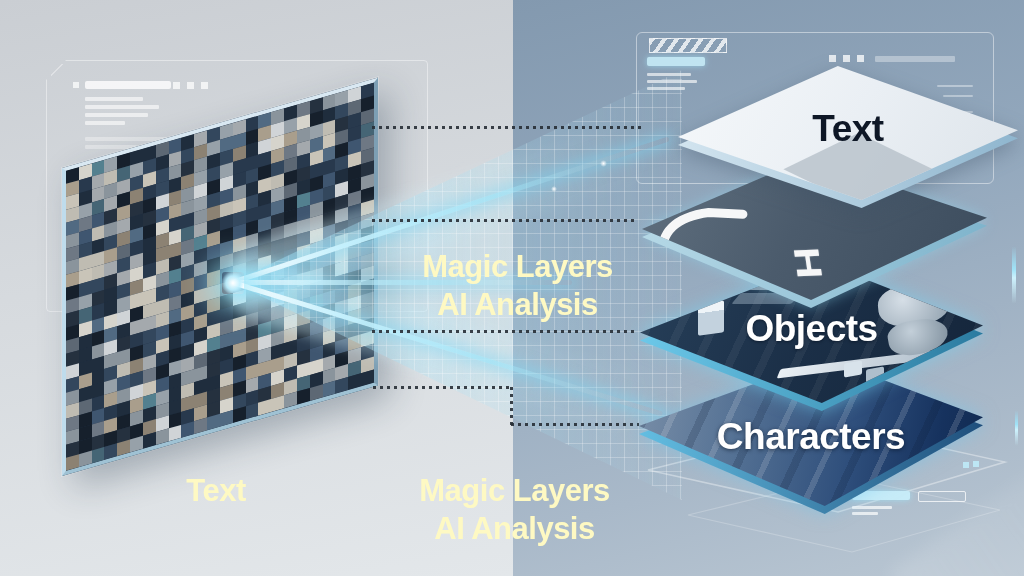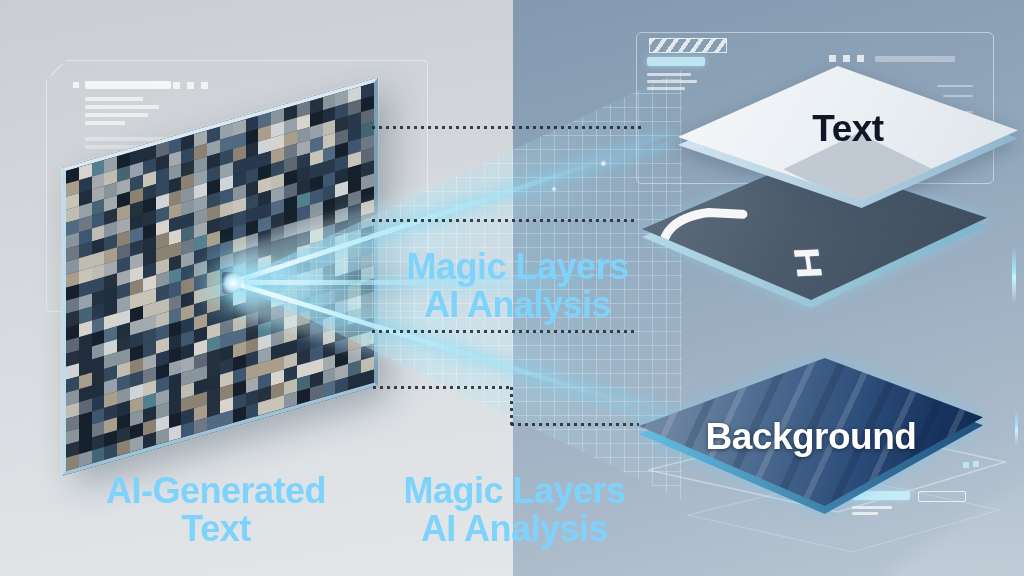--- a/index.html
+++ b/index.html
@@ -61,22 +61,22 @@
     box-shadow:0 0 28px 10px rgba(150,230,250,.8);}
   .sparkle{position:absolute;border-radius:50%;z-index:5;background:radial-gradient(circle,#fff,rgba(255,255,255,0) 70%);}
 
   
   .leader-h{position:absolute;height:3px;z-index:6;opacity:.9;
     background-image:repeating-linear-gradient(90deg,#262d35 0 3px,transparent 3px 7px);}
   .leader-v{position:absolute;width:3px;z-index:6;opacity:.9;
     background-image:repeating-linear-gradient(0deg,#262d35 0 3px,transparent 3px 7px);}
 
   
-  .caption{position:absolute;text-align:center;font-weight:bold;color:#7dd3fc;
-    letter-spacing:-.5px;line-height:38px;font-size:36px;z-index:10;}
+  .caption{position:absolute;text-align:center;font-weight:bold;color:#fef9c3;
+    letter-spacing:-.5px;line-height:38px;font-size:31px;z-index:10;}
   .beam-caption{left:375px;top:248px;width:285px;}
   .bottom-left-caption{left:60px;top:472px;width:312px;}
   .bottom-center-caption{left:372px;top:472px;width:285px;}
 
   
   .layer{position:absolute;}
   .layer .face,.layer .side{position:absolute;left:0;right:0;clip-path:var(--poly);}
   .layer .face{top:0;}
   .layer .side{top:8px;}
   .layer-label{position:absolute;width:100%;text-align:center;font-weight:bold;font-size:37px;letter-spacing:-.5px;}
@@ -777,45 +777,58 @@
   <div class="leader-h" style="left:511px;top:423px;width:128px"></div>
 
   <div class="caption beam-caption">
     <div>Magic Layers</div>
     <div>AI Analysis</div>
   </div>
 
   <div class="layer layer-background">
     <div class="side"></div>
     <div class="face">
-      <span class="layer-label">Background</span>
+      <span class="layer-label">Characters</span>
     </div>
   </div>
 
+  <div class="layer layer-objects">
+    <div class="side"></div>
+    <div class="face">
+      <div class="obj obj-cube"></div>
+      <div class="obj obj-slab1"></div>
+      <div class="obj obj-slab2"></div>
+      <div class="obj obj-plank"></div>
+      <div class="obj obj-car-top"></div>
+      <div class="obj obj-car-body"></div>
+      <div class="obj obj-cube-s1"></div>
+      <div class="obj obj-cube-s2"></div>
+      <span class="layer-label">Objects</span>
+    </div>
+  </div>
 
   <div class="layer layer-chars">
     <div class="side"></div>
     <div class="face">
       <svg class="glyph-bracket" width="110" height="62">
         <path d="M12,56 C12,28 30,15 62,13 L96,17" fill="none" stroke="#ffffff" stroke-width="9" stroke-linecap="round"></path>
       </svg>
       <span class="glyph-h">H</span>
     </div>
   </div>
 
   <div class="layer layer-text">
     <div class="side"></div>
     <div class="face">
       <div class="shadow-patch"></div>
       <span class="layer-label">Text</span>
     </div>
   </div>
 
   <div class="caption bottom-left-caption">
-    <div>AI-Generated</div>
     <div>Text</div>
   </div>
   <div class="caption bottom-center-caption">
     <div>Magic Layers</div>
     <div>AI Analysis</div>
   </div>
 
 
 </div>
 

